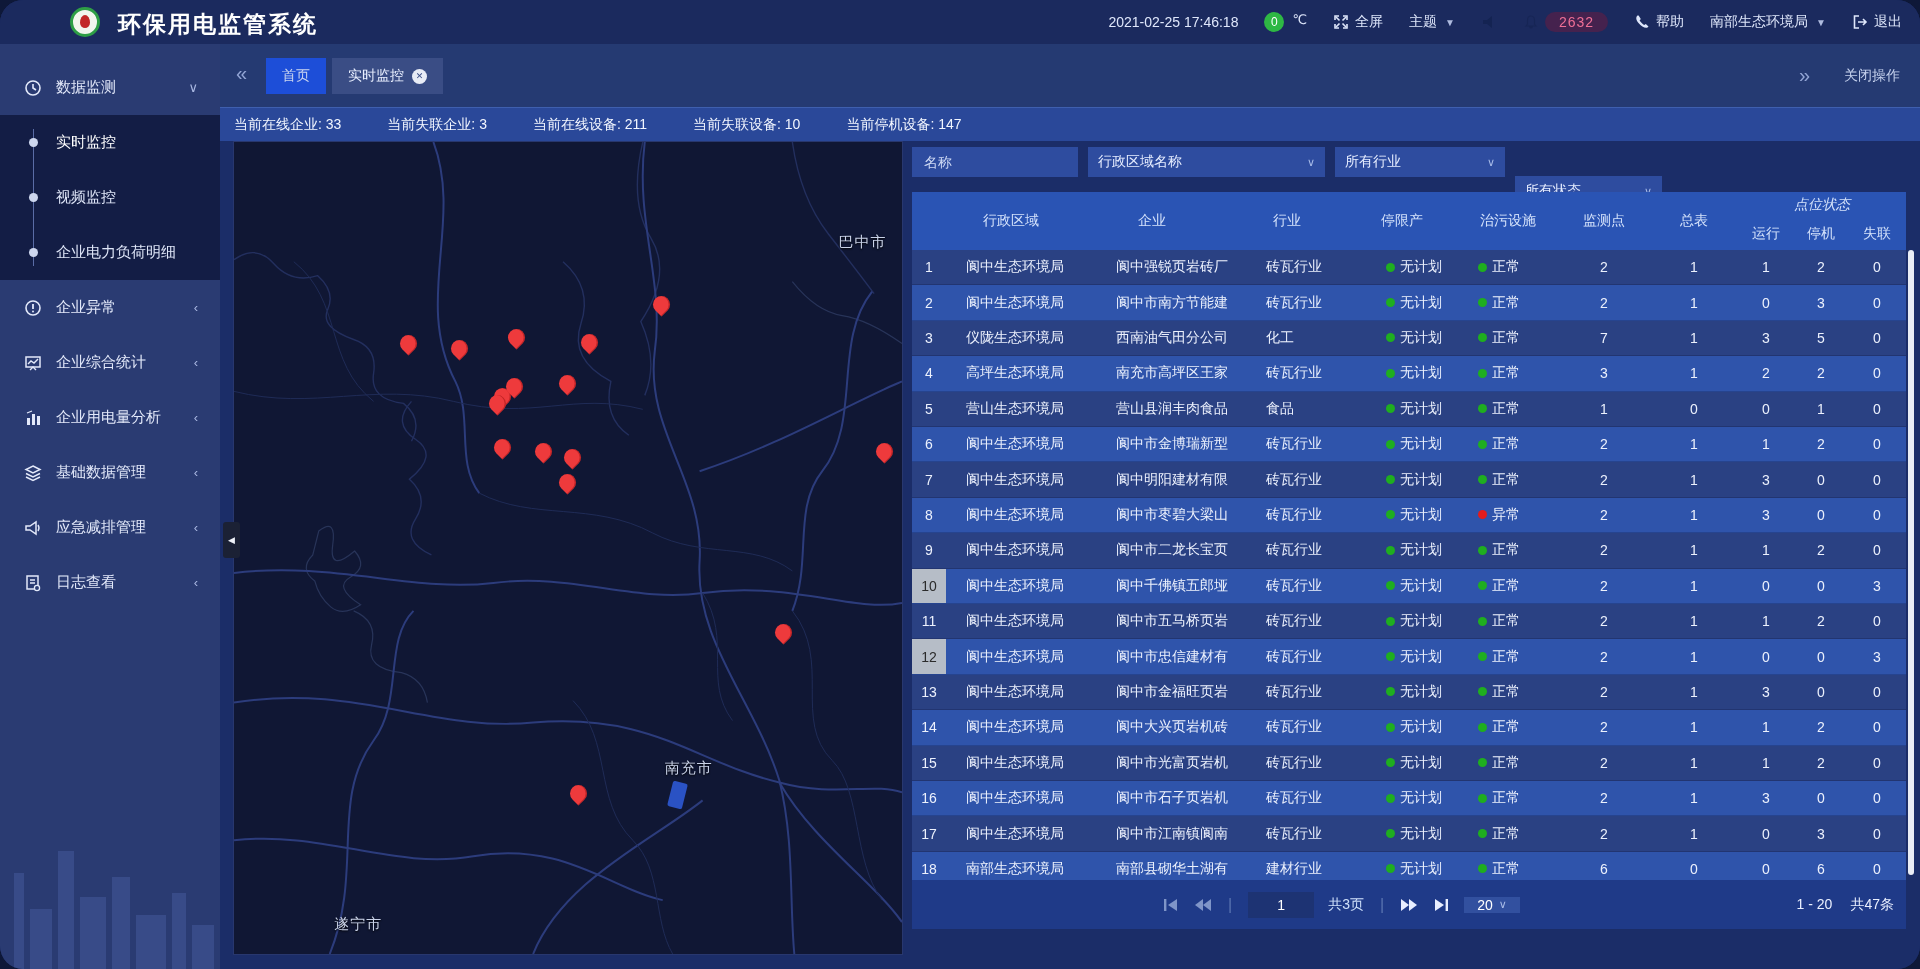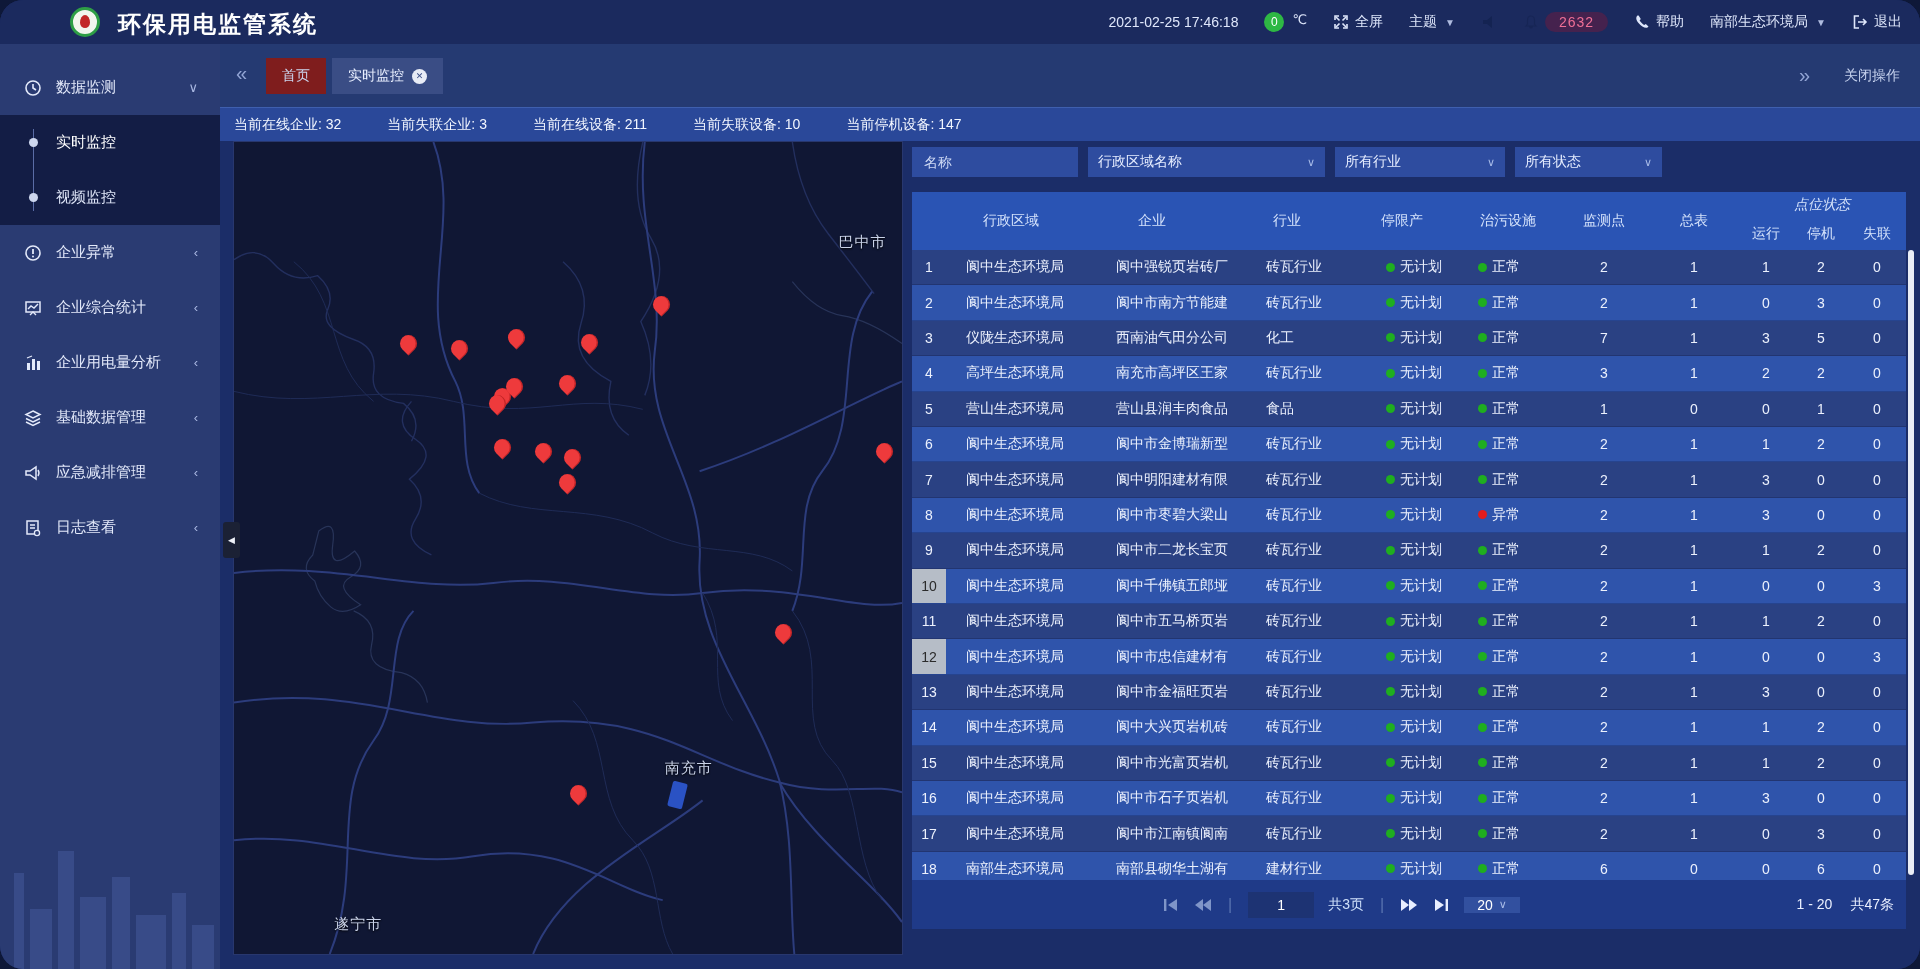--- a/index.html
+++ b/index.html
@@ -37,21 +37,21 @@
   .sub-item{position:relative;height:55px;display:flex;align-items:center;color:#dfe6f8;font-size:15px;cursor:pointer;}
   .sub-item .dot{position:absolute;left:29px;width:9px;height:9px;border-radius:50%;background:#cdd6ee;}
   .sub-item .s-label{position:absolute;left:56px;}
   .skyline{position:absolute;left:0;bottom:0;width:220px;height:150px;opacity:.28;pointer-events:none;}
   .skyline div{position:absolute;bottom:0;background:#5d76c0;}
 
   
   .tabbar{position:absolute;left:220px;top:44px;width:1700px;height:63px;background:#253a72;}
   .tab-collapse{position:absolute;left:16px;top:18px;font-size:20px;color:#93a6d6;cursor:pointer;}
   .tab{position:absolute;top:14px;height:36px;display:flex;align-items:center;padding:0 16px;
-       background:#7f1d1d;color:#ccd6ef;font-size:14px;cursor:pointer;gap:8px;}
+       background:#1d4ed8;color:#ccd6ef;font-size:14px;cursor:pointer;gap:8px;}
   .tab.active{background:#3a4d85;color:#e9efff;}
   .tab .tab-close{width:15px;height:15px;border-radius:50%;background:#e8ecf6;color:#3a4d85;font-size:9px;
                   display:flex;align-items:center;justify-content:center;}
   .tab-right{position:absolute;right:0;top:0;height:63px;display:flex;align-items:center;gap:34px;padding-right:20px;}
   .tab-fwd{font-size:20px;color:#93a6d6;cursor:pointer;}
   .tab-closeops{font-size:14px;color:#c6d2ee;cursor:pointer;}
 
   
   .statsbar{position:absolute;left:220px;top:107px;width:1700px;height:34px;background:#2a4899;
             border-top:1px solid #3f5fae;display:flex;align-items:center;gap:46px;padding-left:14px;box-sizing:border-box;}
@@ -199,20 +199,24 @@
         <div class="submenu">
           <div class="v-line"></div>
           <div class="sub-item" style="color: rgb(255, 255, 255);">
             <span class="dot"></span>
             <span class="s-label">实时监控</span>
           </div>
           <div class="sub-item">
             <span class="dot"></span>
             <span class="s-label">视频监控</span>
           </div>
+          <div class="sub-item">
+            <span class="dot"></span>
+            <span class="s-label">企业电力负荷明细</span>
+          </div>
         </div>
         <div class="menu-item">
           <span class="m-ico"><svg viewBox="0 0 18 18">
               <circle cx="9" cy="9" r="7" fill="none" stroke="#e3e9fa" stroke-width="1.6"></circle>
               <path d="M9 5 L9 10" stroke="#e3e9fa" stroke-width="1.8"></path>
               <circle cx="9" cy="12.6" r="1" fill="#e3e9fa"></circle>
             </svg></span>
           <span class="m-label">企业异常</span>
           <span class="m-chev">‹</span>
         </div>
@@ -287,21 +291,21 @@
       <span>实时监控</span>
       <span class="tab-close">✕</span>
     </div>
     <div class="tab-right">
       <div class="tab-fwd">»</div>
       <div class="tab-closeops">关闭操作</div>
     </div>
   </div>
 
   <div class="statsbar" id="statsbar">
-      <div class="stat">当前在线企业: 32</div>
+      <div class="stat">当前在线企业: 33</div>
       <div class="stat">当前失联企业: 3</div>
       <div class="stat">当前在线设备: 211</div>
       <div class="stat">当前失联设备: 10</div>
       <div class="stat">当前停机设备: 147</div>
     </div>
 
   <div class="content">
 
     <div class="map" id="map">
       <svg class="roads" viewBox="0 0 670 814" preserveAspectRatio="none">
@@ -369,21 +373,21 @@
           <input type="text" placeholder="名称" style="">
         </div>
         <div class="f-box" style="width:237px;">
           <span>行政区域名称</span>
           <span class="f-chev">∨</span>
         </div>
         <div class="f-box" style="width:170px;">
           <span>所有行业</span>
           <span class="f-chev">∨</span>
         </div>
-        <div class="f-box" style="width:147px;">
+        <div class="f-box" style="width:147px;margin-top:29px;">
           <span>所有状态</span>
           <span class="f-chev">∨</span>
         </div>
       </div>
 
       <div class="tbl">
         <div class="thead">
           <div class="th c0"></div>
           <div class="th c1">行政区域</div>
           <div class="th c2">企业</div>

